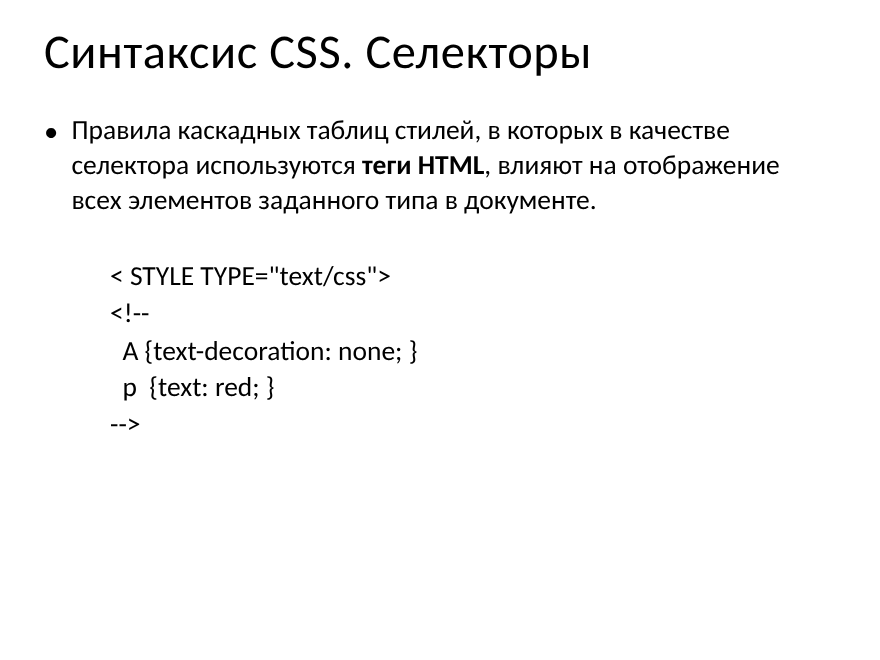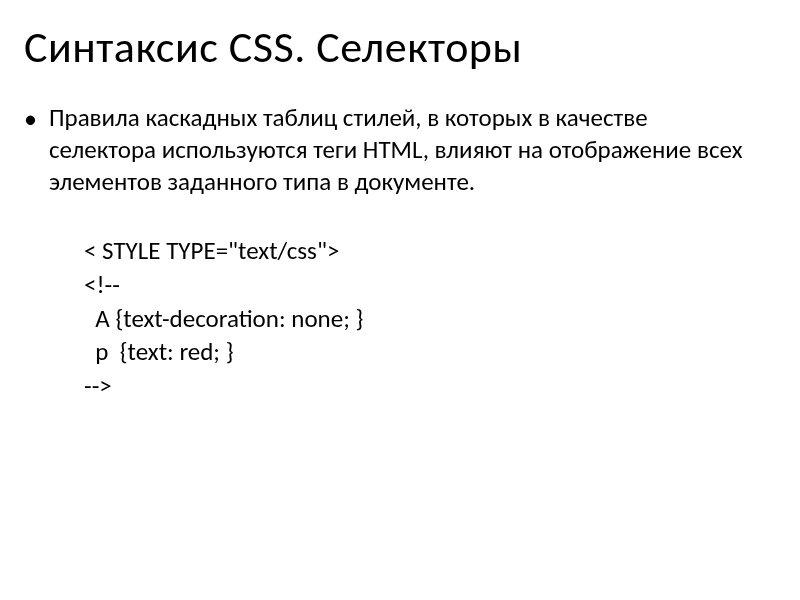--- a/index.html
+++ b/index.html
@@ -1,22 +1,22 @@
 <!DOCTYPE html>
 <html><head>
 <meta charset="utf-8">
 <style>
   * { margin: 0; padding: 0; box-sizing: border-box; }
   html, body { width: 800px; height: 600px; background: #ffffff; font-family: Calibri, Arial, sans-serif; color: #000; }
-  .slide { width: 800px; height: 454px; padding: 20px 40px 40px 24px; position: relative; }
+  .slide { width: 800px; height: 454px; padding: 20px 40px 40px 40px; position: relative; }
   .title { font-size: 44px; font-weight: 400; margin-bottom: 28px; letter-spacing: 0.5px; }
   .bullet-block { display: flex; align-items: flex-start; margin-bottom: 36px; }
   .bullet { font-size: 26px; line-height: 1; margin-right: 12px; margin-top: 4px; }
   .paragraph { font-size: 25px; line-height: 1.28; }
-  .paragraph .bold { font-weight: 400; }
+  .paragraph .bold { font-weight: 700; }
   .code-block { margin-left: 60px; font-size: 25px; line-height: 1.35; }
   .code-line { white-space: pre; }
 </style>
 </head>
 <body>
 
 <div class="slide">
   <h1 class="title">Синтаксис CSS. Селекторы</h1>
 
   <div class="bullet-block">

